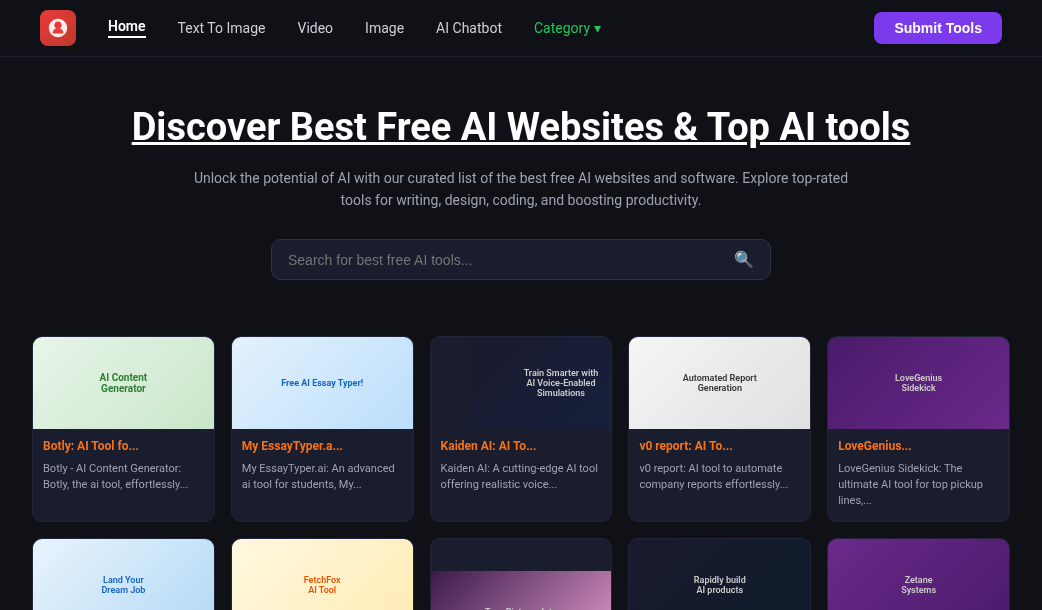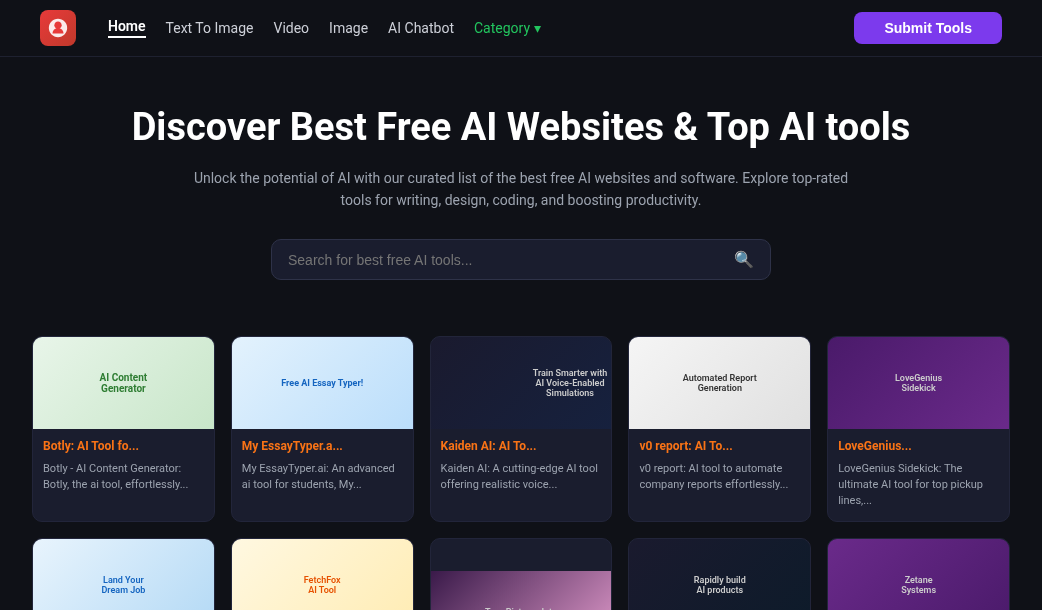--- a/index.html
+++ b/index.html
@@ -30,21 +30,21 @@
       align-items: center;
       justify-content: center;
       font-weight: bold;
       font-size: 18px;
       color: white;
       flex-shrink: 0;
     }
     .nav-links {
       display: flex;
       align-items: center;
-      gap: 20px;
+      gap: 32px;
       flex: 1;
     }
     .nav-link {
       color: #cdd0d8;
       text-decoration: none;
       font-size: 14px;
       cursor: pointer;
     }
     .nav-link.active {
       color: #fff;
@@ -57,39 +57,40 @@
       align-items: center;
       gap: 4px;
       color: #22c55e;
       font-size: 14px;
       cursor: pointer;
     }
     .submit-btn {
       background: #7c3aed;
       color: #fff;
       border: none;
-      padding: 8px 30px;
+      padding: 8px 20px;
       border-radius: 8px;
       font-size: 14px;
       font-weight: 600;
       cursor: pointer;
       white-space: nowrap;
     }
 
     
     .hero {
       text-align: center;
       padding: 48px 40px 24px;
     }
     .hero-title {
       font-size: 38px;
       font-weight: 700;
       color: #fff;
       line-height: 1.2;
       margin-bottom: 16px;
+      text-decoration: underline;
     }
     .hero-sub {
       font-size: 14px;
       color: #9ca3af;
       max-width: 680px;
       margin: 0 auto 28px;
       line-height: 1.6;
     }
     .search-wrap {
       display: flex;
@@ -174,21 +175,22 @@
     .thumb-essay {
       background: linear-gradient(135deg, #e3f2fd, #bbdefb);
       display: flex;
       align-items: center;
       justify-content: center;
     }
     .thumb-kaiden {
       background: linear-gradient(135deg, #1a1a2e, #16213e);
       display: flex;
       align-items: center;
-      justify-content: flex-end;
+      justify-content: center;
+      margin-left: 40px;
     }
     .thumb-v0 {
       background: linear-gradient(135deg, #f5f5f5, #e0e0e0);
       display: flex;
       align-items: center;
       justify-content: center;
     }
     .thumb-lovegen {
       background: linear-gradient(135deg, #4a1a6a, #6a2a8a);
       display: flex;

